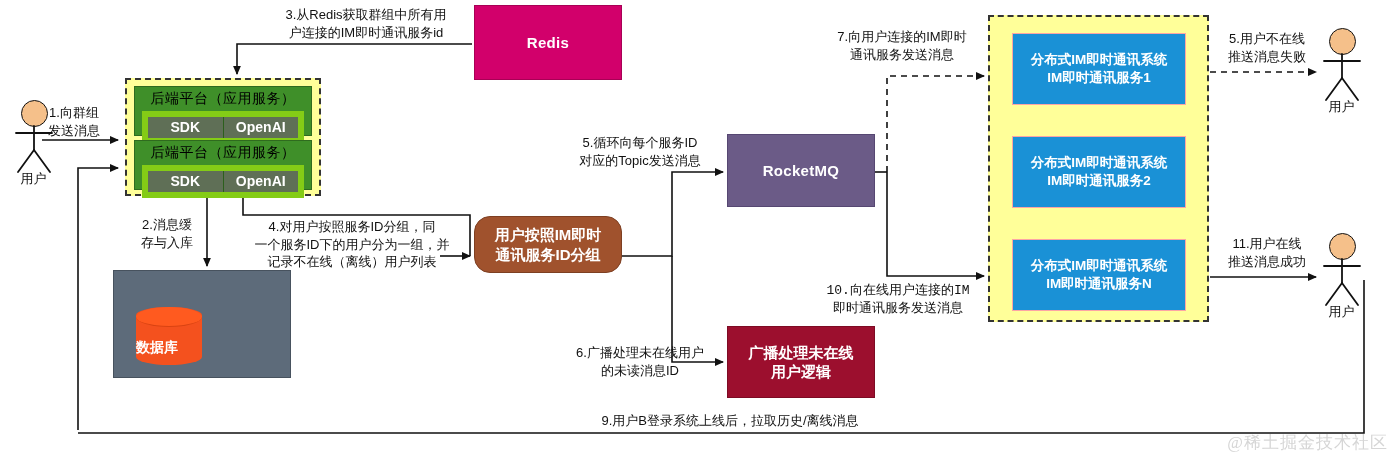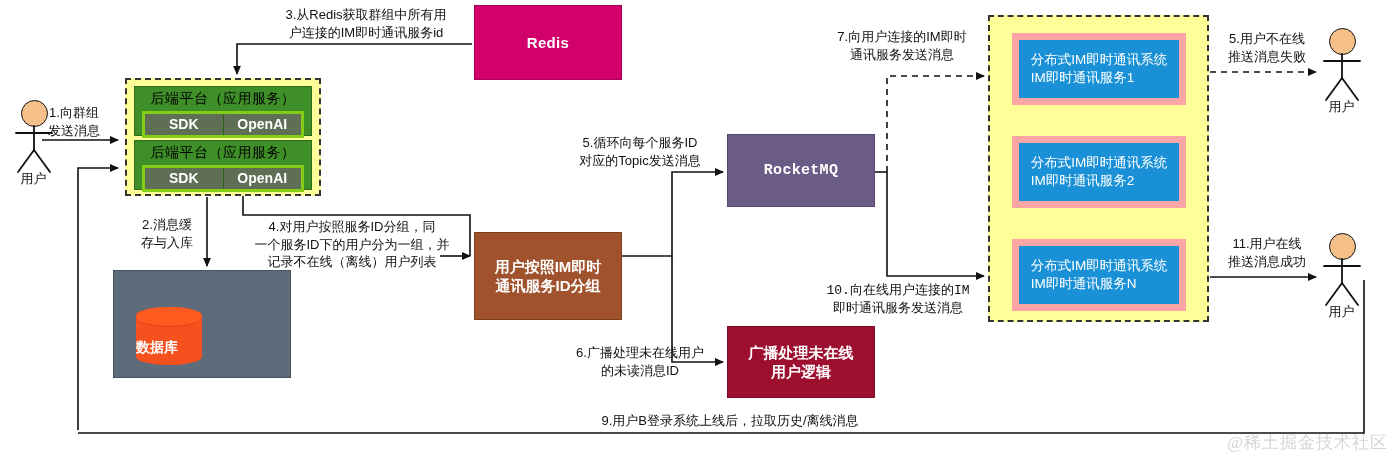--- a/index.html
+++ b/index.html
@@ -73,21 +73,21 @@
     color:#000000;
     font-weight:normal;
     font-size:14px;
     margin-top:3px;
     letter-spacing:.5px;
   }
   .green-card .subrow{
     display:flex;
     width:calc(100% - 14px);
     margin-top:3px;
-    border:3px solid #84cc16;
+    border:6px solid #84cc16;
     box-sizing:border-box;
   }
   .green-card .subrow .cell{
     flex:1;
     background:#5f6f56;
     color:#ffffff;
     font-weight:bold;
     font-size:14px;
     text-align:center;
     padding:2px 0 3px 0;
@@ -130,27 +130,27 @@
     color:#ffffff;
     font-weight:bold;
     font-size:14px;
   }
 
   
   .im-card{
     position:absolute;
     box-sizing:border-box;
     background:#1a91d6;
-    border:7px solid #fca5a5;
+    border:1px solid #fca5a5;
     display:flex;
     align-items:center;
     justify-content:center;
-    text-align:left;
-    color:#ffffff;
-    font-weight:normal;
+    text-align:center;
+    color:#ffffff;
+    font-weight:bold;
     font-size:13.5px;
     line-height:1.35;
     white-space:pre-line;
   }
 
   
   .actor{position:absolute;}
   .actor .head{
     position:absolute;
     width:25px;height:25px;
@@ -299,26 +299,26 @@
     <div class="cyl" style="left:22px;top:36px;width:66px;height:58px;">
       <div class="cap"></div>
       <div class="lbl">数据库</div>
     </div>
   </div>
 
   <div class="node redis-box" style="left:474px;top:5px;width:148px;height:75px;">
     <span>Redis</span>
   </div>
 
-  <div class="node group-box" style="left:474px;top:232px;width:148px;height:88px;">
+  <div class="node group-box" style="left:474px;top:216px;width:148px;height:57px;border-radius:16px;">
     <span>用户按照IM即时
 通讯服务ID分组</span>
   </div>
 
-  <div class="node rocketmq-box" style="left:727px;top:134px;width:148px;height:73px;font-family:Liberation Mono, monospace;">
+  <div class="node rocketmq-box" style="left:727px;top:134px;width:148px;height:73px;">
     <span>RocketMQ</span>
   </div>
 
   <div class="node broadcast-box" style="left:727px;top:326px;width:148px;height:72px;">
     <span>广播处理未在线
 用户逻辑</span>
   </div>
 
   <div class="yellow-pane" style="left:988px;top:15px;width:221px;height:307px;"></div>
   <div class="im-card" style="left:1012px;top:33px;width:174px;height:72px;">

